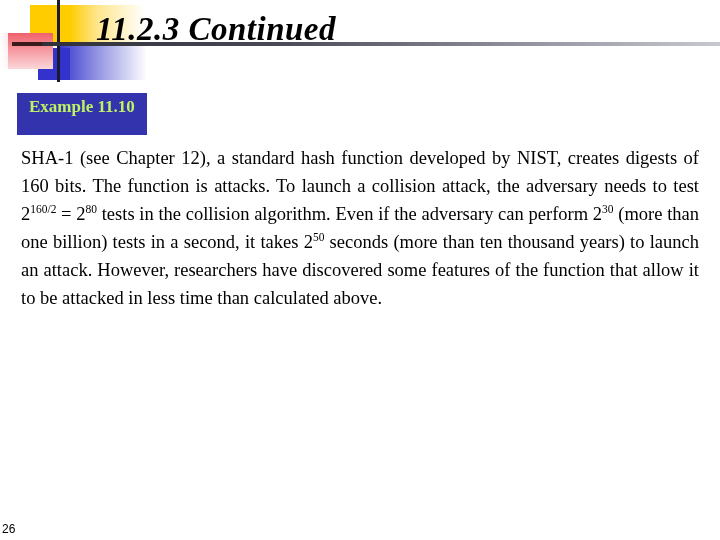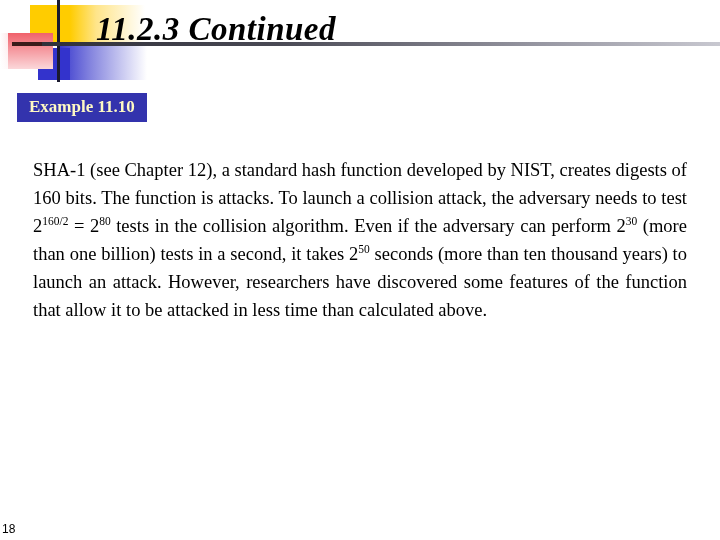--- a/index.html
+++ b/index.html
@@ -115,43 +115,43 @@
     width: 678px;
     height: 4px;
     background: linear-gradient(to right, #30303a 0%, #4a4a55 35%, #9a9aa5 75%, #c8c8d0 100%);
   }
 
   
   .example-box {
     position: absolute;
     left: 17px;
     top: 93px;
-    padding: 4px 12px 5px 12px;
+    padding: 4px 12px 18px 12px;
     background: #3333AD;
-    color: #fef9c3;
+    color: #bef264;
     font-size: 17px;
     font-weight: bold;
     line-height: 1.15;
     white-space: nowrap;
   }
 
   
   .body-block {
     position: absolute;
     left: 17px;
     top: 140px;
     width: 686px;
     font-size: 18.5px;
     line-height: 28px;
     color: #000000;
     text-align: justify;
     text-justify: inter-word;
   }
   .body-block p {
-    margin: 16px;
+    margin: 4px;
   }
   .body-block sup {
     font-size: 0.62em;
     vertical-align: super;
     line-height: 0;
   }
   .eq {
     white-space: nowrap;
   }
 
@@ -182,13 +182,13 @@
 
 <div class="title">11.2.3  Continued</div>
 <div class="title-rule"></div>
 
 <div class="example-box">Example 11.10</div>
 
 <div class="body-block">
   <p><span>SHA-1 (see Chapter 12), a standard hash function developed by NIST, creates digests of 160 bits. The function is attacks. To launch a collision attack, the adversary needs to test </span><span class="eq"><span>2</span><sup>160/2</sup></span><span> = </span><span class="eq"><span>2</span><sup>80</sup></span><span> tests in the collision algorithm. Even if the adversary can perform </span><span class="eq"><span>2</span><sup>30</sup></span><span> (more than one billion) tests in a second, it takes </span><span class="eq"><span>2</span><sup>50</sup></span><span> seconds (more than ten thousand years) to launch an attack. However, researchers have discovered some features of the function that allow it to be attacked in less time than calculated above.</span></p>
 </div>
 
-<div class="page-number">18</div>
+<div class="page-number">26</div>
 
 </body></html>

